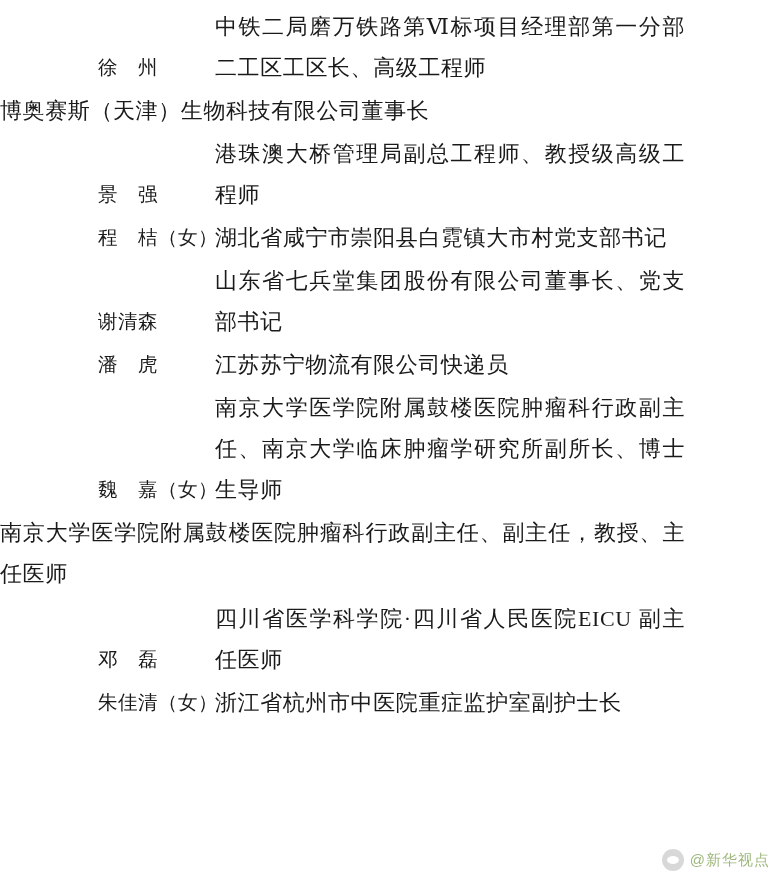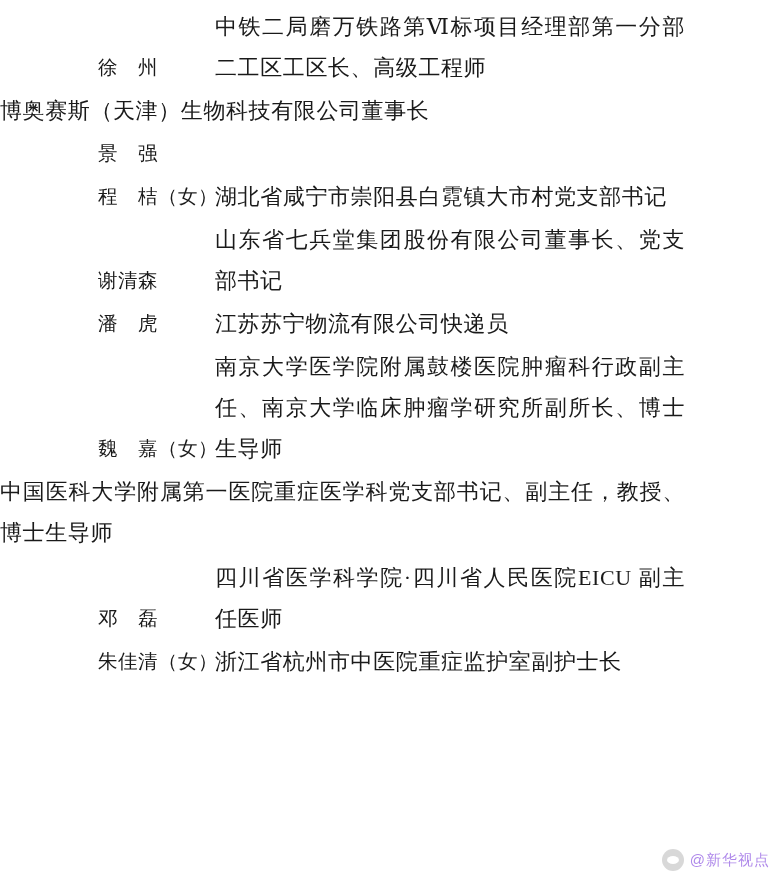--- a/index.html
+++ b/index.html
@@ -76,41 +76,42 @@
     left: 5px;
     top: 7px;
     width: 12px;
     height: 8px;
     background: #ffffff;
     border-radius: 50% 50% 50% 50%;
   }
   .watermark .wb-text {
     font-family: "Liberation Sans", sans-serif;
     font-size: 15px;
-    color: #6d28d9;
+    color: #4d7c0f;
     letter-spacing: 1px;
   }
 </style>
 </head>
 <body>
 
 <div class="page">
   <div class="entry-list">
 
     <div class="entry">
       <div class="name-cell">徐　州</div>
       <div class="desc-cell">中铁二局磨万铁路第Ⅵ标项目经理部第一分部二工区工区长、高级工程师</div>
     </div>
 
     <div class="entry">
       <div class="desc-cell">博奥赛斯（天津）生物科技有限公司董事长</div>
     </div>
 
     <div class="entry">
       <div class="name-cell">景　强</div>
+      <div class="desc-cell">港珠澳大桥管理局副总工程师、教授级高级工程师</div>
     </div>
 
     <div class="entry">
       <div class="name-cell">程　桔（女）</div>
       <div class="desc-cell">湖北省咸宁市崇阳县白霓镇大市村党支部书记</div>
     </div>
 
     <div class="entry">
       <div class="name-cell">谢清森</div>
       <div class="desc-cell">山东省七兵堂集团股份有限公司董事长、党支部书记</div>
@@ -120,21 +121,21 @@
       <div class="name-cell">潘　虎</div>
       <div class="desc-cell">江苏苏宁物流有限公司快递员</div>
     </div>
 
     <div class="entry">
       <div class="name-cell">魏　嘉（女）</div>
       <div class="desc-cell">南京大学医学院附属鼓楼医院肿瘤科行政副主任、南京大学临床肿瘤学研究所副所长、博士生导师</div>
     </div>
 
     <div class="entry">
-      <div class="desc-cell">中国医科大学附属第一医院重症医学科党支部书记、副主任，教授、博士生导师</div>
+      <div class="desc-cell">南京大学医学院附属鼓楼医院肿瘤科行政副主任、副主任，教授、主任医师</div>
     </div>
 
     <div class="entry wide-name">
     </div>
 
     <div class="entry">
       <div class="name-cell">邓　磊</div>
       <div class="desc-cell">四川省医学科学院·四川省人民医院EICU 副主任医师</div>
     </div>
 

